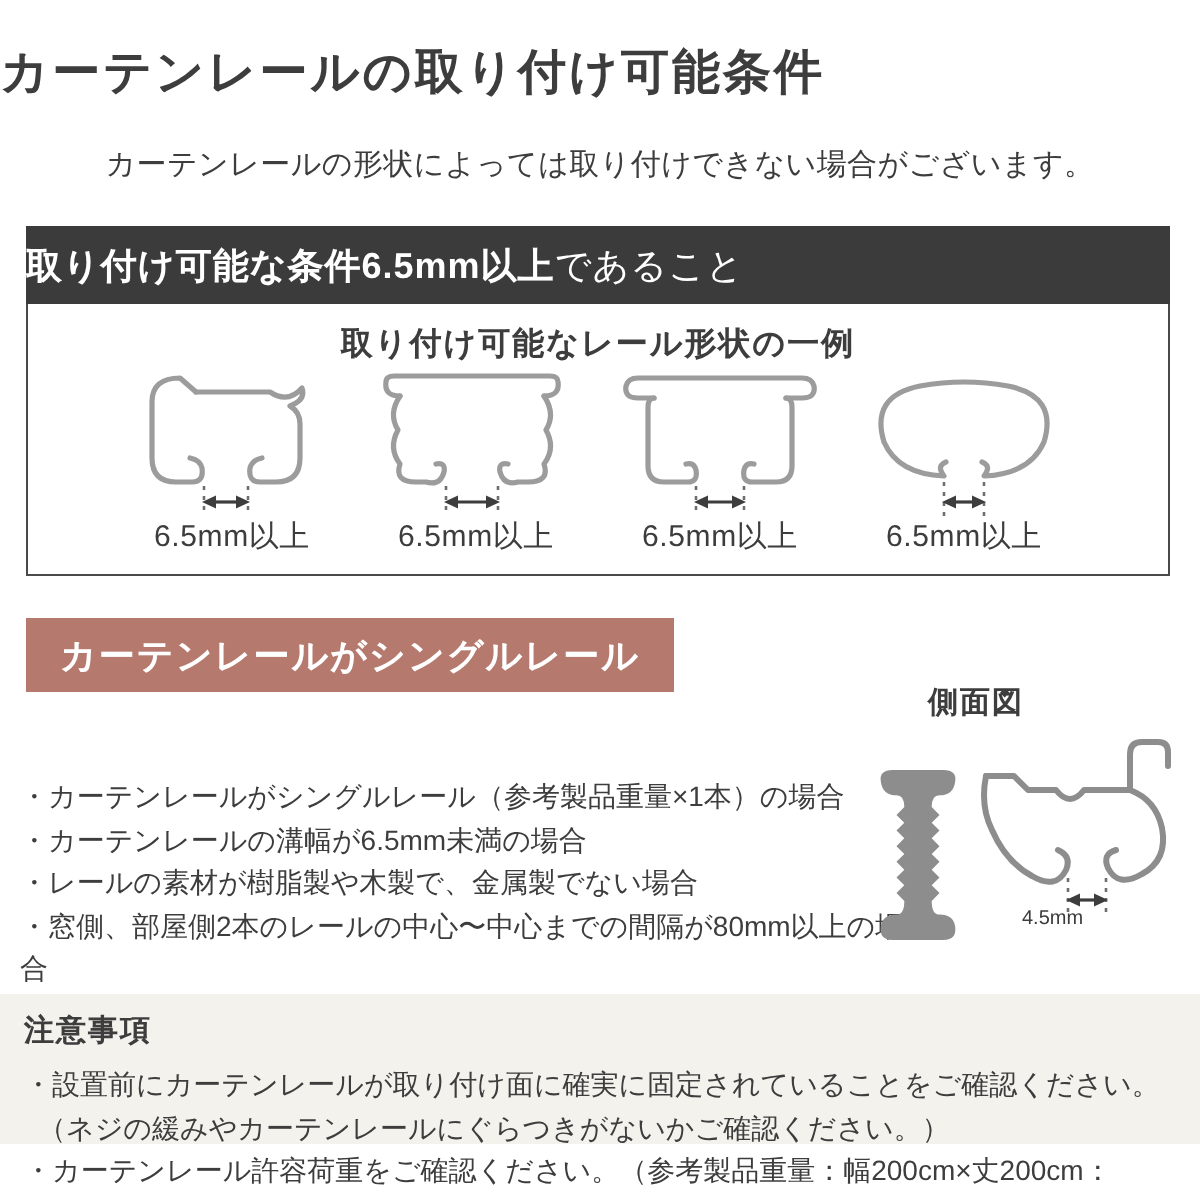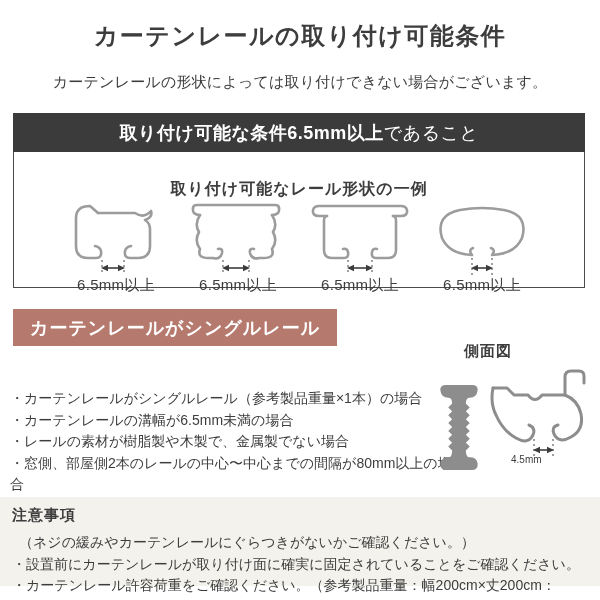--- a/index.html
+++ b/index.html
@@ -11,39 +11,39 @@
     --caution_bg:#f4f2ed;
     --box_border:#4a4a4a;
   }
   html,body{margin:0;padding:0;}
   body{background:#fff;}
   .canvas{
     position:relative;width:600px;height:600px;background:#fff;overflow:hidden;
     font-family:"Liberation Sans","DejaVu Sans",sans-serif;color:var(--text);
   }
   .title{
-    position:absolute;top:20px;left:0;width:600px;text-align:center;
+    position:absolute;top:20px;left:0;width:600px;
     font-size:24px;font-weight:700;letter-spacing:1.5px;
   }
   .subtitle{
     position:absolute;top:73px;left:0;width:600px;text-align:center;
     font-size:15px;font-weight:500;letter-spacing:0.2px;
   }
   .possible-box{
     position:absolute;left:13px;top:113px;width:572px;height:175px;
     border:1px solid var(--box_border);box-sizing:border-box;background:#fff;
   }
   .possible-header{
     background:var(--dark_banner);color:#fff;height:39px;margin:-1px -1px 0 -1px;
-    display:flex;align-items:center;justify-content:center;font-size:18px;letter-spacing:0.5px;
+    display:flex;align-items:center;font-size:18px;letter-spacing:0.5px;
   }
   .possible-header .b{font-weight:700;}
   .possible-header .m{font-weight:500;}
   .examples-title{
-    text-align:center;margin-top:27px;font-size:16px;font-weight:700;letter-spacing:1px;
+    text-align:center;margin-top:10px;font-size:16px;font-weight:700;letter-spacing:1px;
   }
   .rails-row{
     display:flex;justify-content:center;align-items:flex-end;gap:4px;margin-top:2px;
   }
   .rail-fig{display:flex;flex-direction:column;align-items:center;width:118px;margin:0;}
   .rail-fig svg{display:block;}
   .rail-fig figcaption{font-size:15px;margin-top:-4px;letter-spacing:0.3px;}
   .rail-stroke{fill:none;stroke:var(--outline);stroke-width:2.6;stroke-linecap:round;stroke-linejoin:round;}
   .dot{fill:none;stroke:#6e6e6e;stroke-width:1.3;stroke-dasharray:2 3;}
   .arr{fill:none;stroke:#3d3d3d;stroke-width:1.6;}
@@ -55,21 +55,21 @@
   }
   .note-line{position:absolute;left:10px;top:360px;font-size:14px;font-weight:500;}
   .bullets{position:absolute;left:10px;top:388px;font-size:14px;line-height:21.5px;font-weight:400;width:450px;}
   .side-view{position:absolute;left:436px;top:342px;width:160px;}
   .side-label{font-size:15px;font-weight:600;margin-left:28px;letter-spacing:1px;}
   .side-figs{display:flex;align-items:flex-start;gap:8px;margin-top:6px;}
   .runner-svg{margin-top:16px;}
   .side-stroke{fill:none;stroke:var(--solid_gray);stroke-width:3;stroke-linecap:round;stroke-linejoin:round;}
   .measure45{position:absolute;left:511px;top:454px;font-size:10px;}
   .cautions{
-    position:absolute;left:0;top:497px;width:600px;height:89px;background:var(--caution_bg);
+    position:absolute;left:0;top:497px;width:600px;height:75px;background:var(--caution_bg);
     box-sizing:border-box;padding:9px 12px 0 12px;
   }
   .cautions-heading{font-size:15px;font-weight:700;letter-spacing:1px;margin-bottom:7px;}
   .caution-item{font-size:14px;line-height:21.5px;font-weight:400;}
   .caution-item.indent{padding-left:7px;}
 </style>
 </head>
 <body>
 
 <div class="canvas">
@@ -176,18 +176,18 @@
         <polygon class="arrhead" points="43,83 50,79.8 50,86.2"></polygon>
         <polygon class="arrhead" points="64,83 57,79.8 57,86.2"></polygon>
       </svg>
     </div>
   </div>
 
   <div class="measure45">4.5mm</div>
 
   <div class="cautions">
     <div class="cautions-heading">注意事項</div>
+    <div class="caution-item">・設置前にカーテンレールが取り付け面に確実に固定されていることをご確認ください。</div>
     <div class="caution-item indent">（ネジの緩みやカーテンレールにぐらつきがないかご確認ください。）</div>
-    <div class="caution-item">・設置前にカーテンレールが取り付け面に確実に固定されていることをご確認ください。</div>
     <div class="caution-item">・カーテンレール許容荷重をご確認ください。（参考製品重量：幅200cm×丈200cm：3.3kg）</div>
   </div>
 
 </div>
 
 </body></html>

